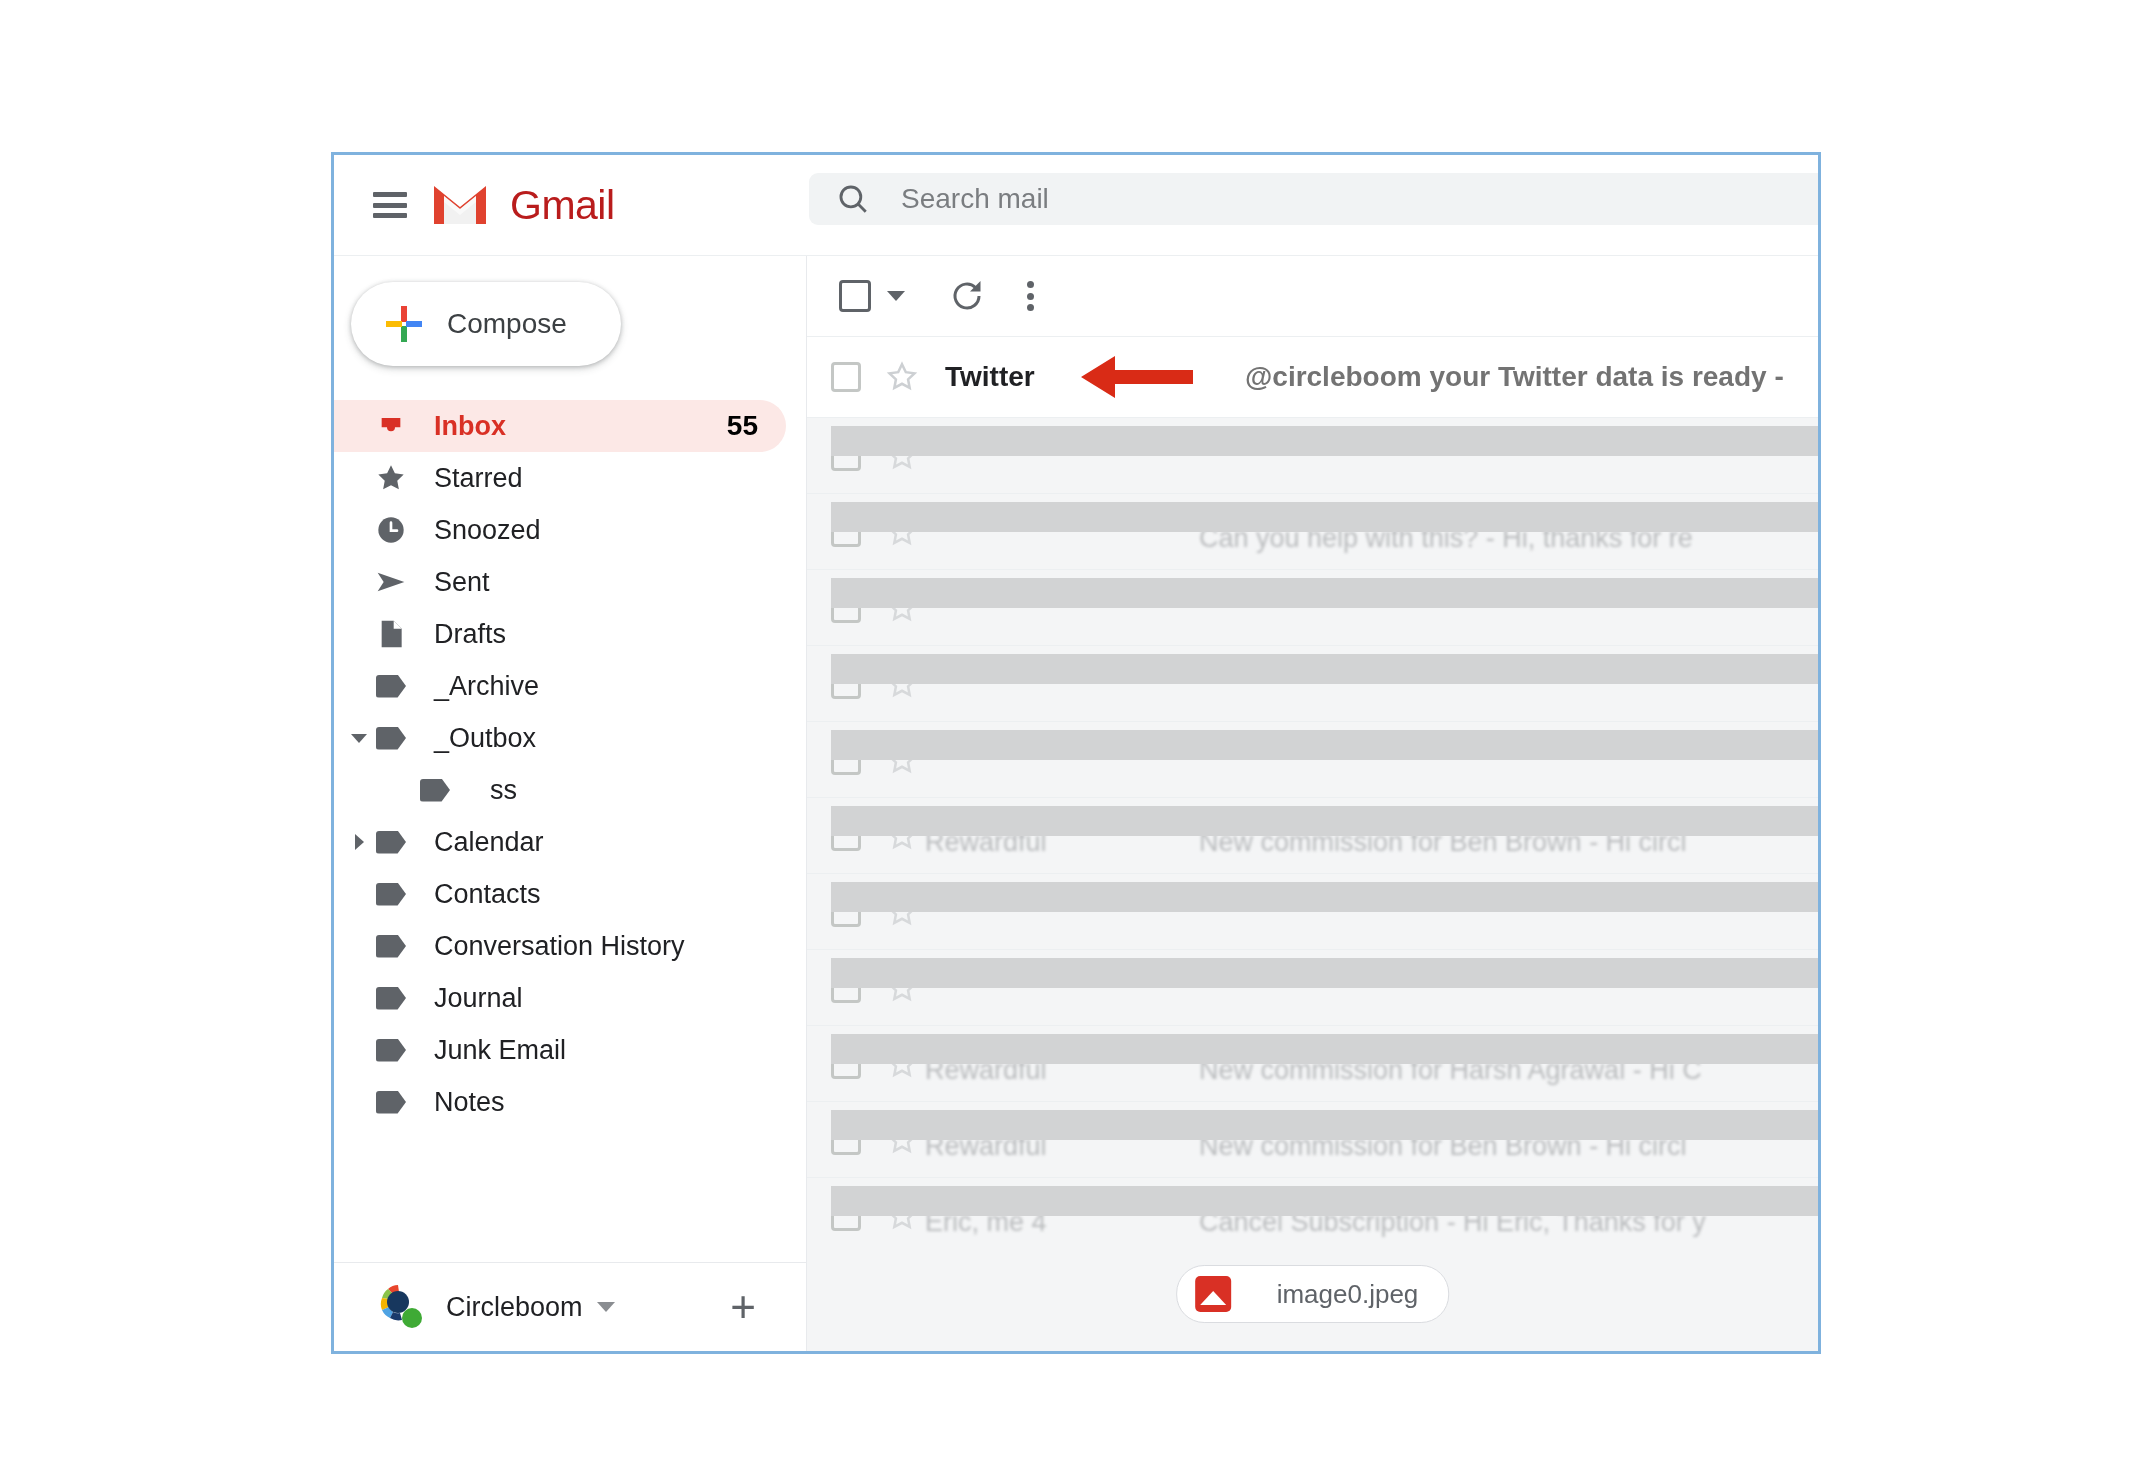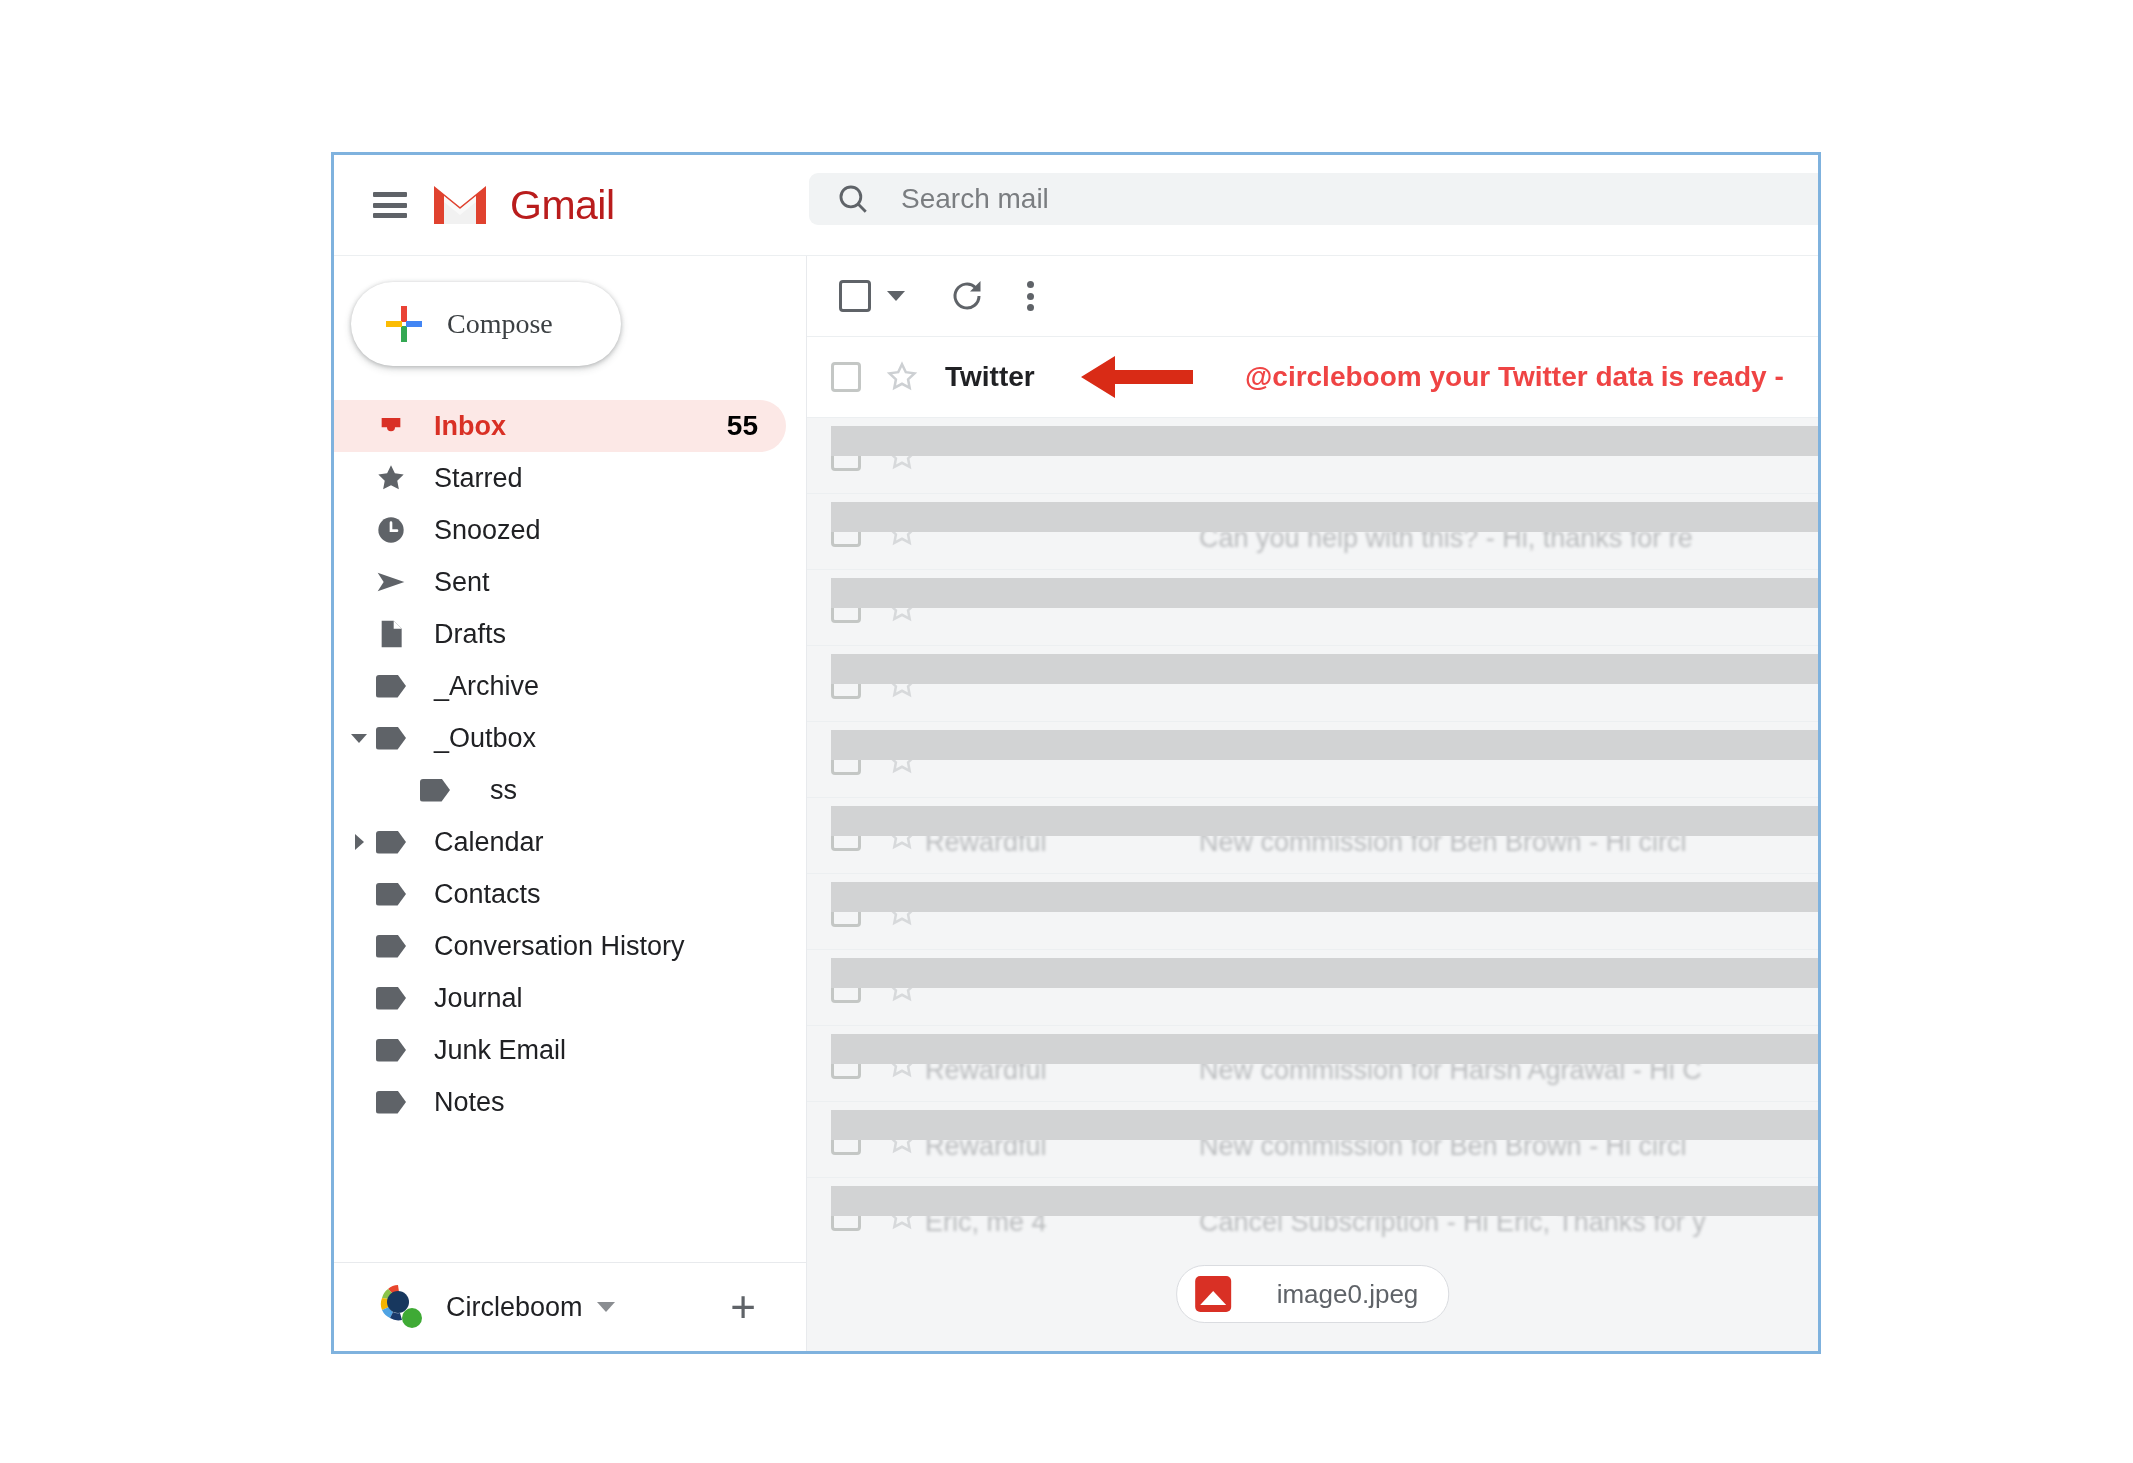--- a/index.html
+++ b/index.html
@@ -117,21 +117,20 @@
   .compose-btn {
     margin: 14px 0 0 17px;
     width: 270px;
     height: 84px;
     border-radius: 42px;
     background: #ffffff;
     box-shadow: 0 1px 4px rgba(60,64,67,.30), 0 3px 7px 1px rgba(60,64,67,.15);
     display: flex;
     align-items: center;
     cursor: pointer;
-    font-family: Liberation Serif, serif;
   }
   .plus-icon {
     width: 40px; height: 40px;
     margin-left: 33px; margin-right: 23px;
     position: relative; flex: 0 0 auto;
   }
   .compose-label { font-size: 28px; color: #3c4043; }
 
   .nav-list { margin-top: 34px; text-align: right; }
   .nav-item {
@@ -282,21 +281,21 @@
     width: 300px;
     flex: 0 0 300px;
     font-size: 28px;
     color: #202124;
     font-weight: bold;
     white-space: nowrap;
     overflow: hidden;
   }
   .row-subject {
     font-size: 28px;
-    color: #ef4444;
+    color: #737373;
     font-weight: bold;
     white-space: nowrap;
     overflow: hidden;
     flex: 1 1 auto;
   }
 
   
   .redact {
     position: absolute;
     left: 24px;

